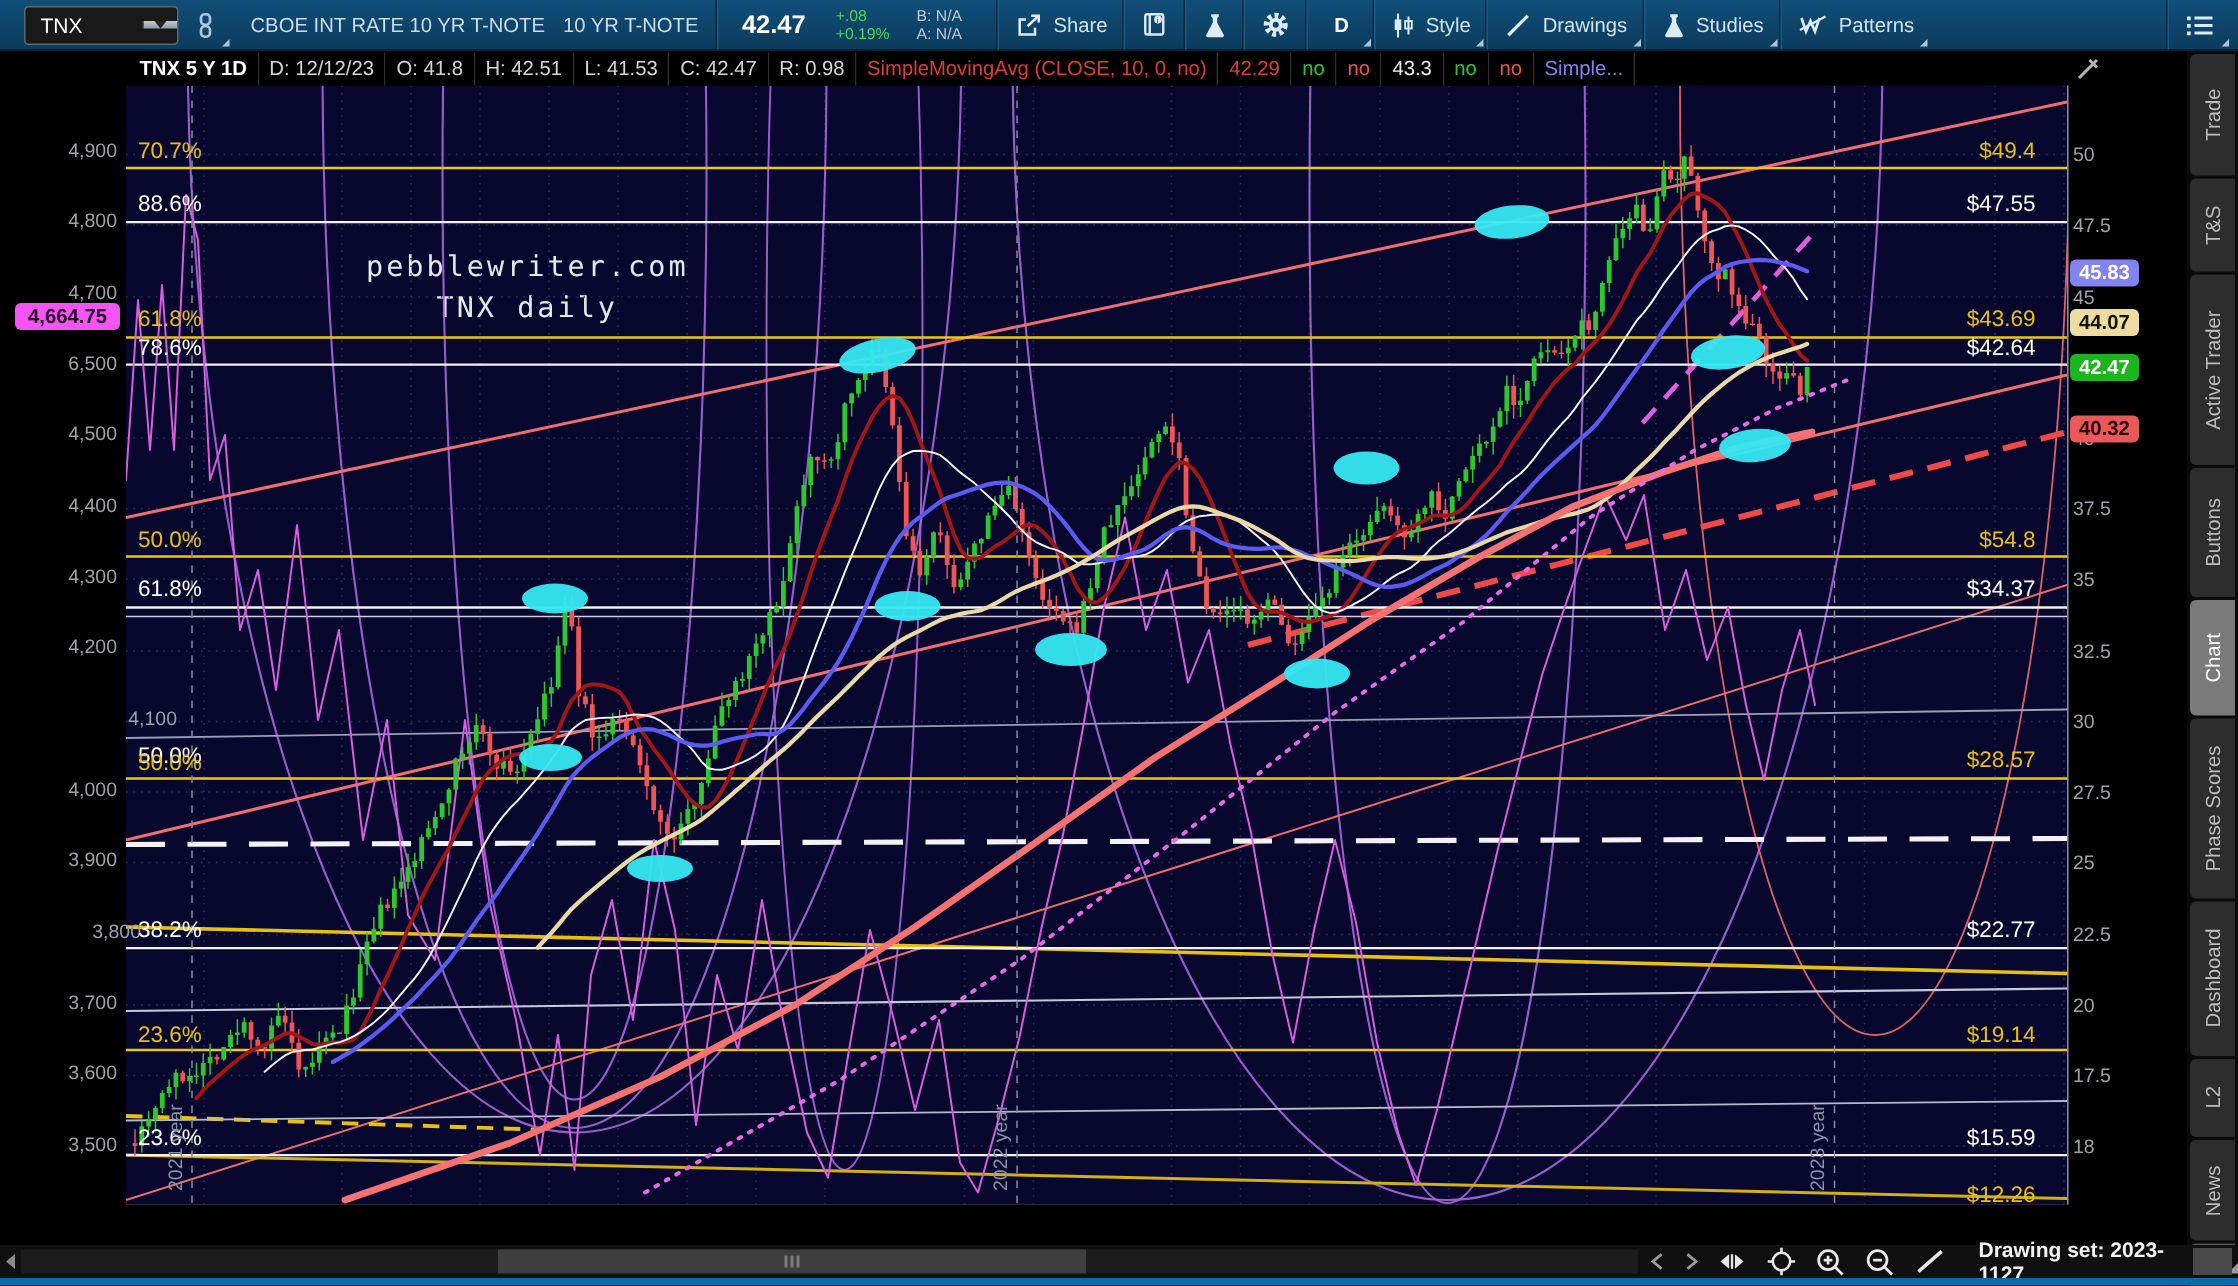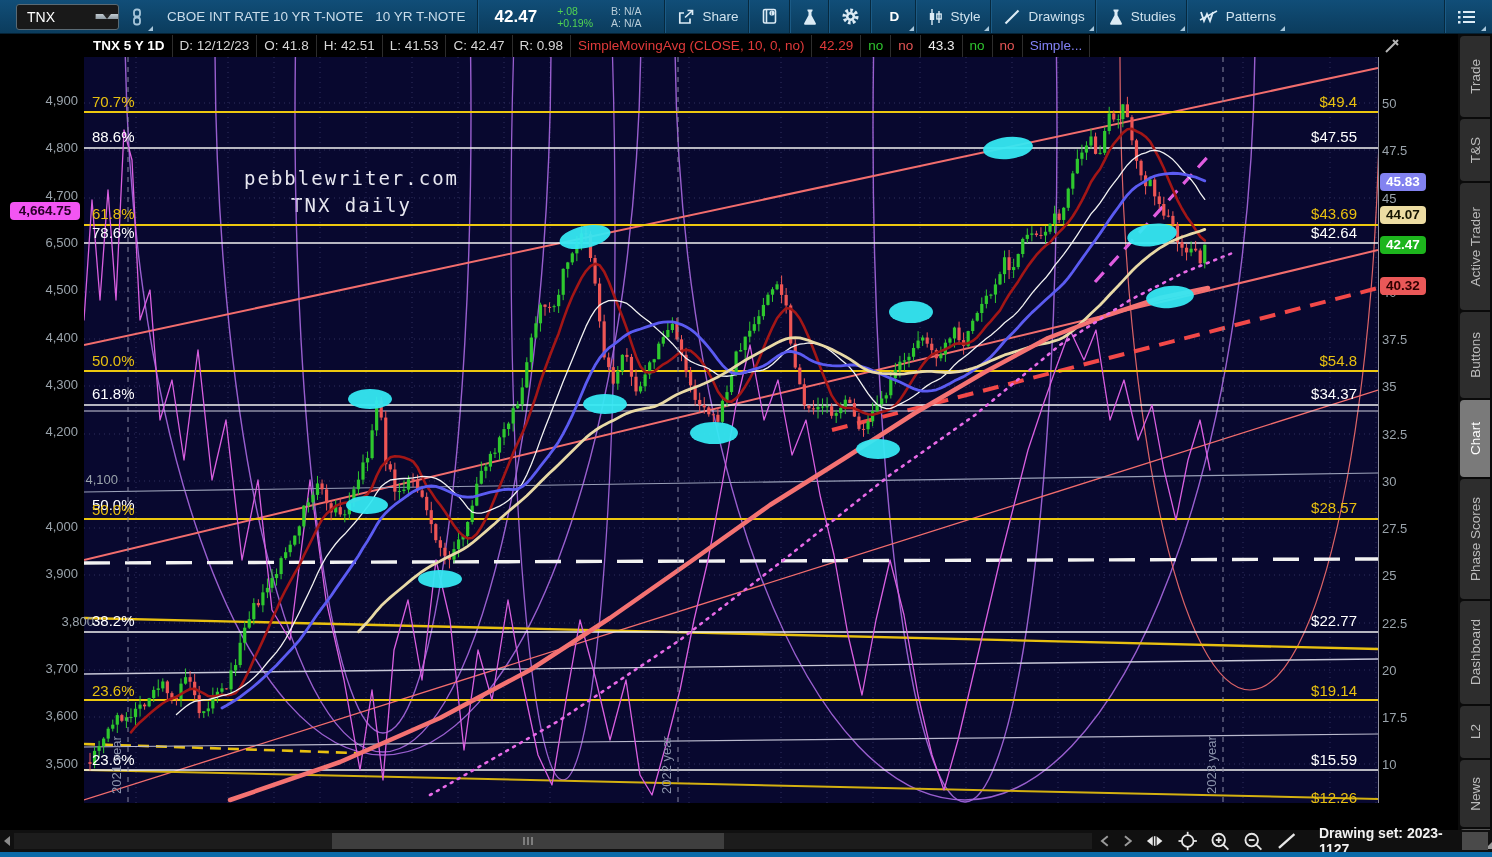--- a/index.html
+++ b/index.html
@@ -836,21 +836,21 @@
     <div class="lbl rtick" style="left: 1382px; top: 292px;">40</div>
     <div class="lbl rtick" style="left: 1382px; top: 339px;">37.5</div>
     <div class="lbl rtick" style="left: 1382px; top: 386px;">35</div>
     <div class="lbl rtick" style="left: 1382px; top: 434px;">32.5</div>
     <div class="lbl rtick" style="left: 1382px; top: 481px;">30</div>
     <div class="lbl rtick" style="left: 1382px; top: 528px;">27.5</div>
     <div class="lbl rtick" style="left: 1382px; top: 575px;">25</div>
     <div class="lbl rtick" style="left: 1382px; top: 623px;">22.5</div>
     <div class="lbl rtick" style="left: 1382px; top: 670px;">20</div>
     <div class="lbl rtick" style="left: 1382px; top: 717px;">17.5</div>
-    <div class="lbl rtick" style="left: 1382px; top: 764px;">10</div>
+    <div class="lbl rtick" style="left: 1382px; top: 764px;">18</div>
     <div class="lbl fib" style="left: 92px; top: 101px; color: rgb(232, 192, 16);">70.7%</div>
     <div class="lbl fib" style="left: 92px; top: 136px; color: rgb(255, 255, 255);">88.6%</div>
     <div class="lbl fib" style="left: 92px; top: 213px; color: rgb(232, 192, 16);">61.8%</div>
     <div class="lbl fib" style="left: 92px; top: 232px; color: rgb(255, 255, 255);">78.6%</div>
     <div class="lbl fib" style="left: 92px; top: 360px; color: rgb(232, 192, 16);">50.0%</div>
     <div class="lbl fib" style="left: 92px; top: 393px; color: rgb(255, 255, 255);">61.8%</div>
     <div class="lbl fib" style="left: 92px; top: 504px; color: rgb(255, 255, 255);">50.0%</div>
     <div class="lbl fib" style="left: 92px; top: 509px; color: rgb(232, 192, 16);">50.0%</div>
     <div class="lbl fib" style="left: 92px; top: 620px; color: rgb(255, 255, 255);">38.2%</div>
     <div class="lbl fib" style="left: 92px; top: 690px; color: rgb(232, 192, 16);">23.6%</div>

